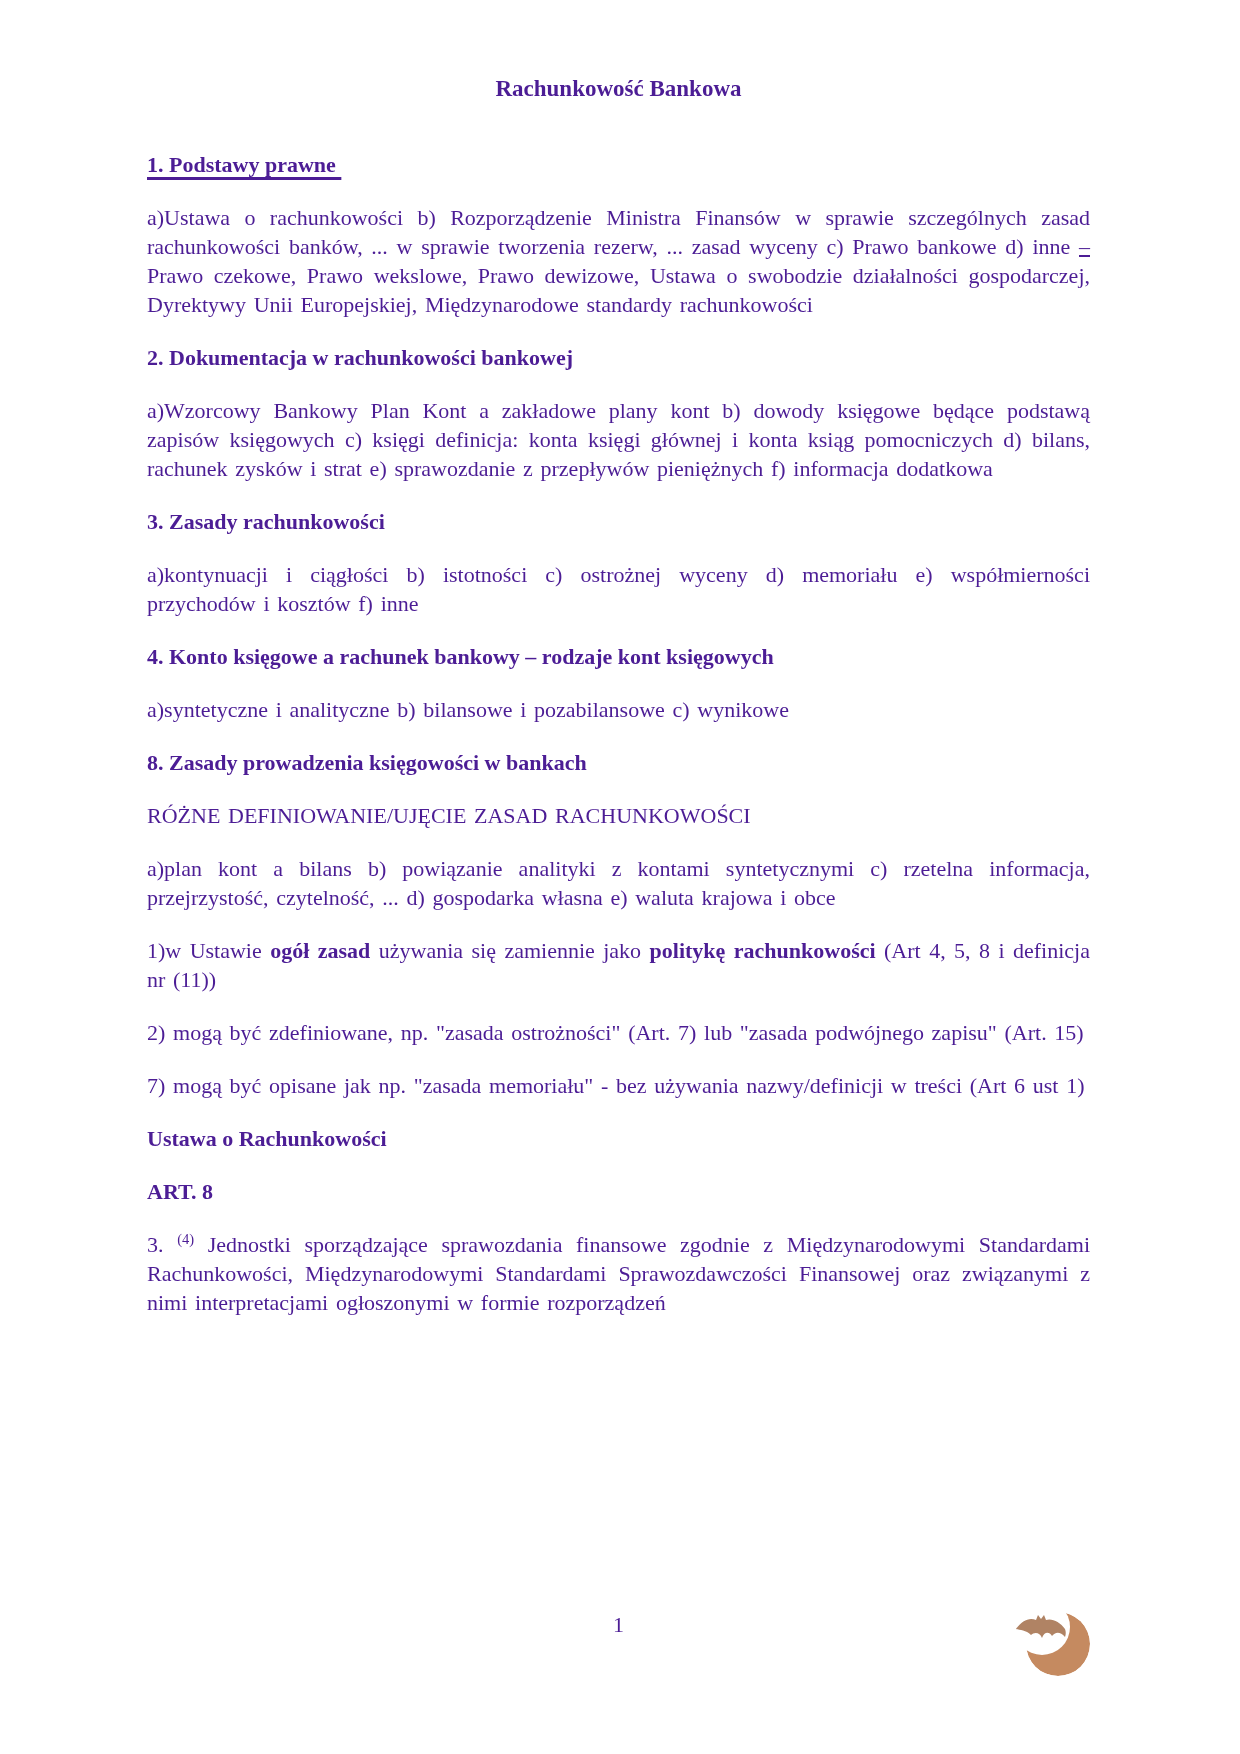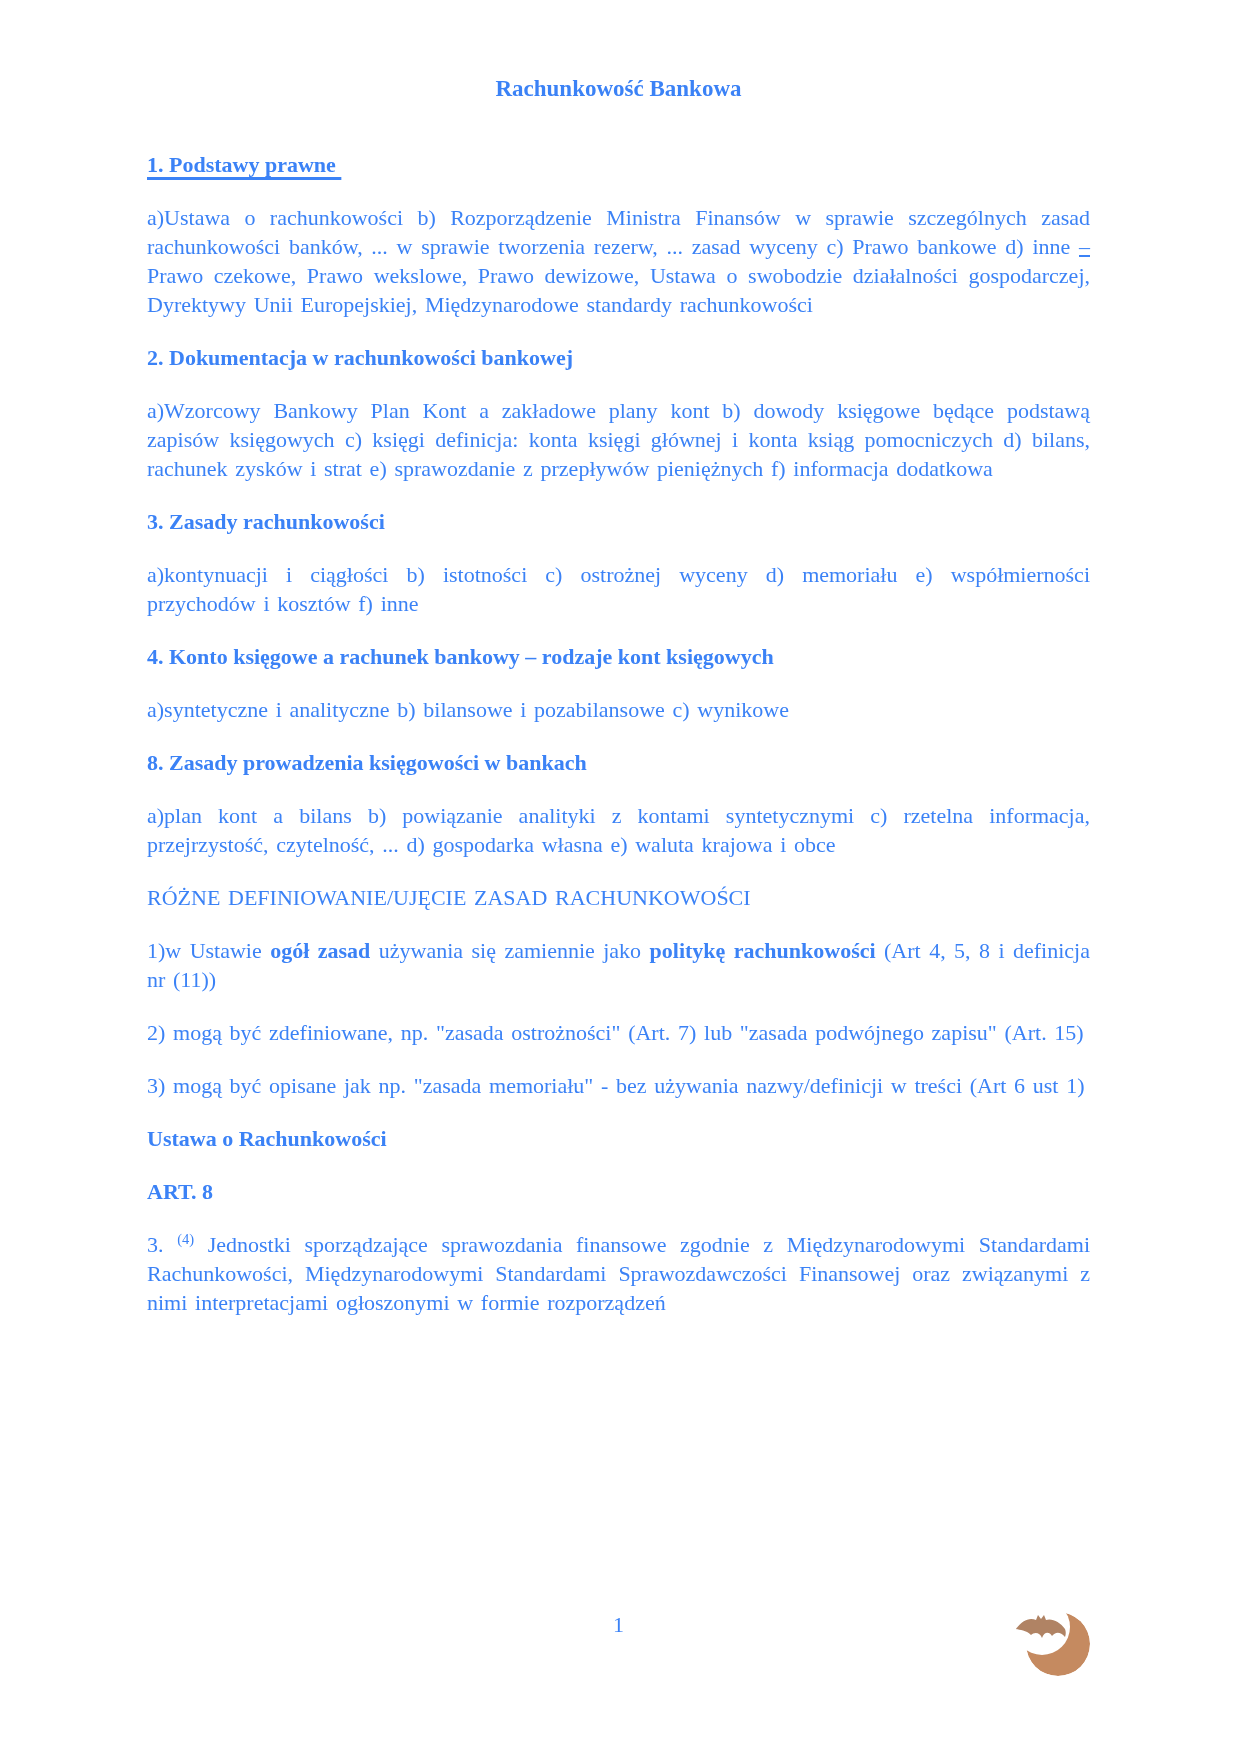--- a/index.html
+++ b/index.html
@@ -5,21 +5,21 @@
   html, body {
     margin: 0;
     padding: 0;
     background: #ffffff;
   }
   .page {
     position: relative;
     width: 1240px;
     height: 1754px;
     background: #ffffff;
-    color: #3b82f6;
+    color: #4c1d95;
     font-family: "Liberation Serif", "DejaVu Serif", serif;
     overflow: hidden;
   }
   .content {
     position: absolute;
     left: 147px;
     top: 74px;
     width: 943px;
   }
   .doc-title {
@@ -79,25 +79,25 @@
     <div class="blocks">
         <h2 class="block heading-underline"><span>1. Podstawy prawne&nbsp;</span></h2>
         <p class="block para"><span>a)Ustawa o rachunkowości b) Rozporządzenie Ministra Finansów w sprawie szczególnych zasad rachunkowości banków, ... w sprawie tworzenia rezerw, ... zasad wyceny c) Prawo bankowe d) inne </span><span class="seg-underline">–</span><span> Prawo czekowe, Prawo wekslowe, Prawo dewizowe, Ustawa o swobodzie działalności gospodarczej, Dyrektywy Unii Europejskiej, Międzynarodowe standardy rachunkowości</span></p>
         <h2 class="block heading"><span>2. Dokumentacja w rachunkowości bankowej</span></h2>
         <p class="block para"><span>a)Wzorcowy Bankowy Plan Kont a zakładowe plany kont b) dowody księgowe będące podstawą zapisów księgowych c) księgi definicja: konta księgi głównej i konta ksiąg pomocniczych d) bilans, rachunek zysków i strat e) sprawozdanie z przepływów pieniężnych f) informacja dodatkowa</span></p>
         <h2 class="block heading"><span>3. Zasady rachunkowości</span></h2>
         <p class="block para"><span>a)kontynuacji i ciągłości b) istotności c) ostrożnej wyceny d) memoriału e) współmierności przychodów i kosztów f) inne</span></p>
         <h2 class="block heading"><span>4. Konto księgowe a rachunek bankowy – rodzaje kont księgowych</span></h2>
         <p class="block para"><span>a)syntetyczne i analityczne b) bilansowe i pozabilansowe c) wynikowe</span></p>
         <h2 class="block heading"><span>8. Zasady prowadzenia księgowości w bankach</span></h2>
+        <p class="block para"><span>RÓŻNE DEFINIOWANIE/UJĘCIE ZASAD RACHUNKOWOŚCI</span></p>
         <p class="block para"><span>a)plan kont a bilans b) powiązanie analityki z kontami syntetycznymi c) rzetelna informacja, przejrzystość, czytelność, ... d) gospodarka własna e) waluta krajowa i obce</span></p>
-        <p class="block para"><span>RÓŻNE DEFINIOWANIE/UJĘCIE ZASAD RACHUNKOWOŚCI</span></p>
         <p class="block para"><span>1)w Ustawie </span><span class="seg-bold">ogół zasad</span><span> używania się zamiennie jako </span><span class="seg-bold">politykę rachunkowości</span><span> (Art 4, 5, 8 i definicja nr (11))</span></p>
         <p class="block para"><span>2) mogą być zdefiniowane, np. "zasada ostrożności" (Art. 7) lub "zasada podwójnego zapisu" (Art. 15)</span></p>
-        <p class="block para"><span>3) mogą być opisane jak np. "zasada memoriału" - bez używania nazwy/definicji w treści (Art 6 ust 1)</span></p>
+        <p class="block para"><span>7) mogą być opisane jak np. "zasada memoriału" - bez używania nazwy/definicji w treści (Art 6 ust 1)</span></p>
         <h2 class="block heading"><span>Ustawa o Rachunkowości</span></h2>
         <h2 class="block heading"><span>ART. 8</span></h2>
         <p class="block para"><span>3. </span><sup class="seg-sup">(4)</sup><span> Jednostki sporządzające sprawozdania finansowe zgodnie z Międzynarodowymi Standardami Rachunkowości, Międzynarodowymi Standardami Sprawozdawczości Finansowej oraz związanymi z nimi interpretacjami ogłoszonymi w formie rozporządzeń</span></p>
       </div>
   </div>
 
   <div class="footer">
     <span>1</span>
   </div>
 

